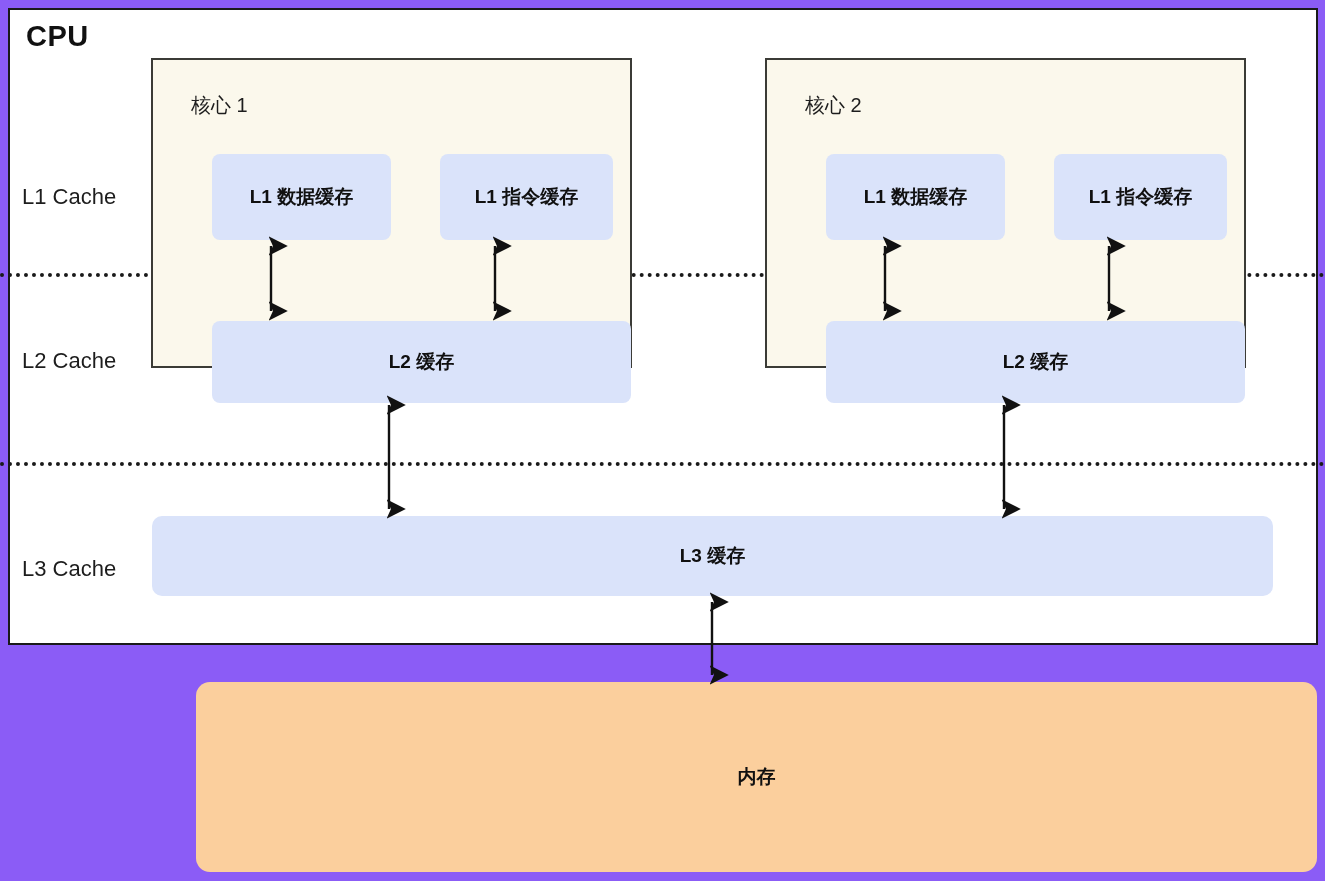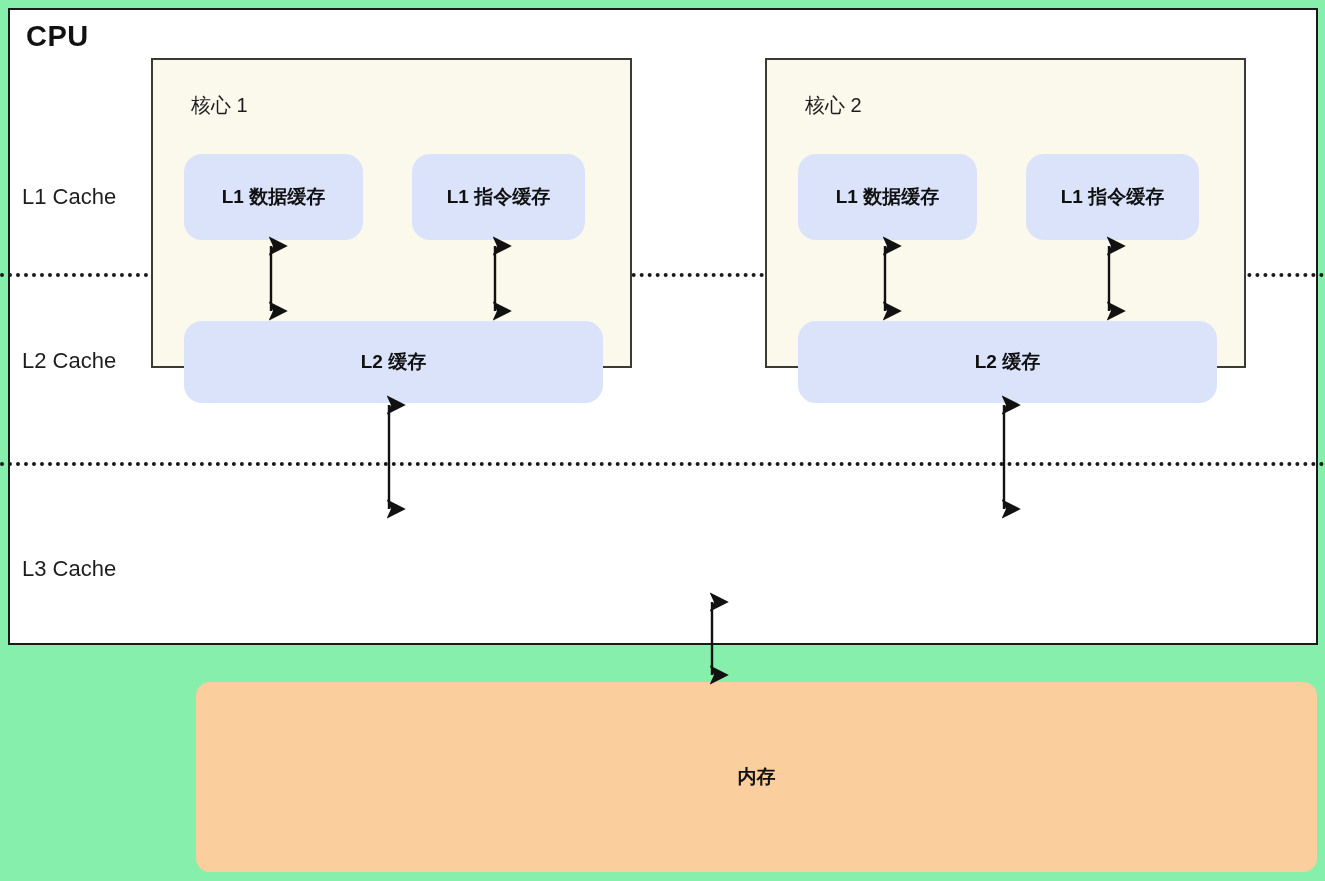--- a/index.html
+++ b/index.html
@@ -8,21 +8,21 @@
     background: #ffffff;
   }
   body {
     font-family: "Liberation Sans", "DejaVu Sans", sans-serif;
     -webkit-font-smoothing: antialiased;
   }
   #stage {
     position: relative;
     width: 1325px;
     height: 881px;
-    background: #86efac;
+    background: #8b5cf6;
     overflow: hidden;
   }
 
   
   .cpu-box {
     position: absolute;
     left: 8px;
     top: 8px;
     width: 1310px;
     height: 637px;
@@ -80,29 +80,30 @@
     top: 32px;
     font-size: 20px;
     color: #1d1d1d;
     white-space: nowrap;
   }
 
   
   .cache {
     position: absolute;
     background: #dae3fa;
-    border-radius: 18px;
+    border-radius: 8px;
     display: flex;
     align-items: center;
     justify-content: center;
     font-size: 19px;
     font-weight: bold;
     color: #101010;
     box-sizing: border-box;
     white-space: nowrap;
+    margin-left: 28px;
   }
   .l1-data { left: 31px;  top: 94px;  width: 179px; height: 86px; }
   .l1-inst { left: 259px; top: 94px;  width: 173px; height: 86px; }
   .l2      { left: 31px;  top: 261px; width: 419px; height: 82px; }
 
   .l3-cache {
     position: absolute;
     left: 152px;
     top: 516px;
     width: 1121px;
@@ -169,20 +170,21 @@
     <div class="cache l2">L2 缓存</div>
   </div>
 
   <div class="core-box core-2">
     <div class="core-title">核心 2</div>
     <div class="cache l1-data">L1 数据缓存</div>
     <div class="cache l1-inst">L1 指令缓存</div>
     <div class="cache l2">L2 缓存</div>
   </div>
 
+  <div class="l3-cache">L3 缓存</div>
 
   <div class="memory-box">内存</div>
 
   <svg class="arrow-layer" viewBox="0 0 1325 881" xmlns="http://www.w3.org/2000/svg">
     <defs>
       <marker id="head-up" markerWidth="8" markerHeight="8" refX="4" refY="7" orient="auto" markerUnits="strokeWidth">
         <path d="M4,0 L8,8 L4,6.2 L0,8 Z" fill="#111111"></path>
       </marker>
       <marker id="head-down" markerWidth="8" markerHeight="8" refX="4" refY="7" orient="auto" markerUnits="strokeWidth">
         <path d="M4,0 L8,8 L4,6.2 L0,8 Z" fill="#111111"></path>

